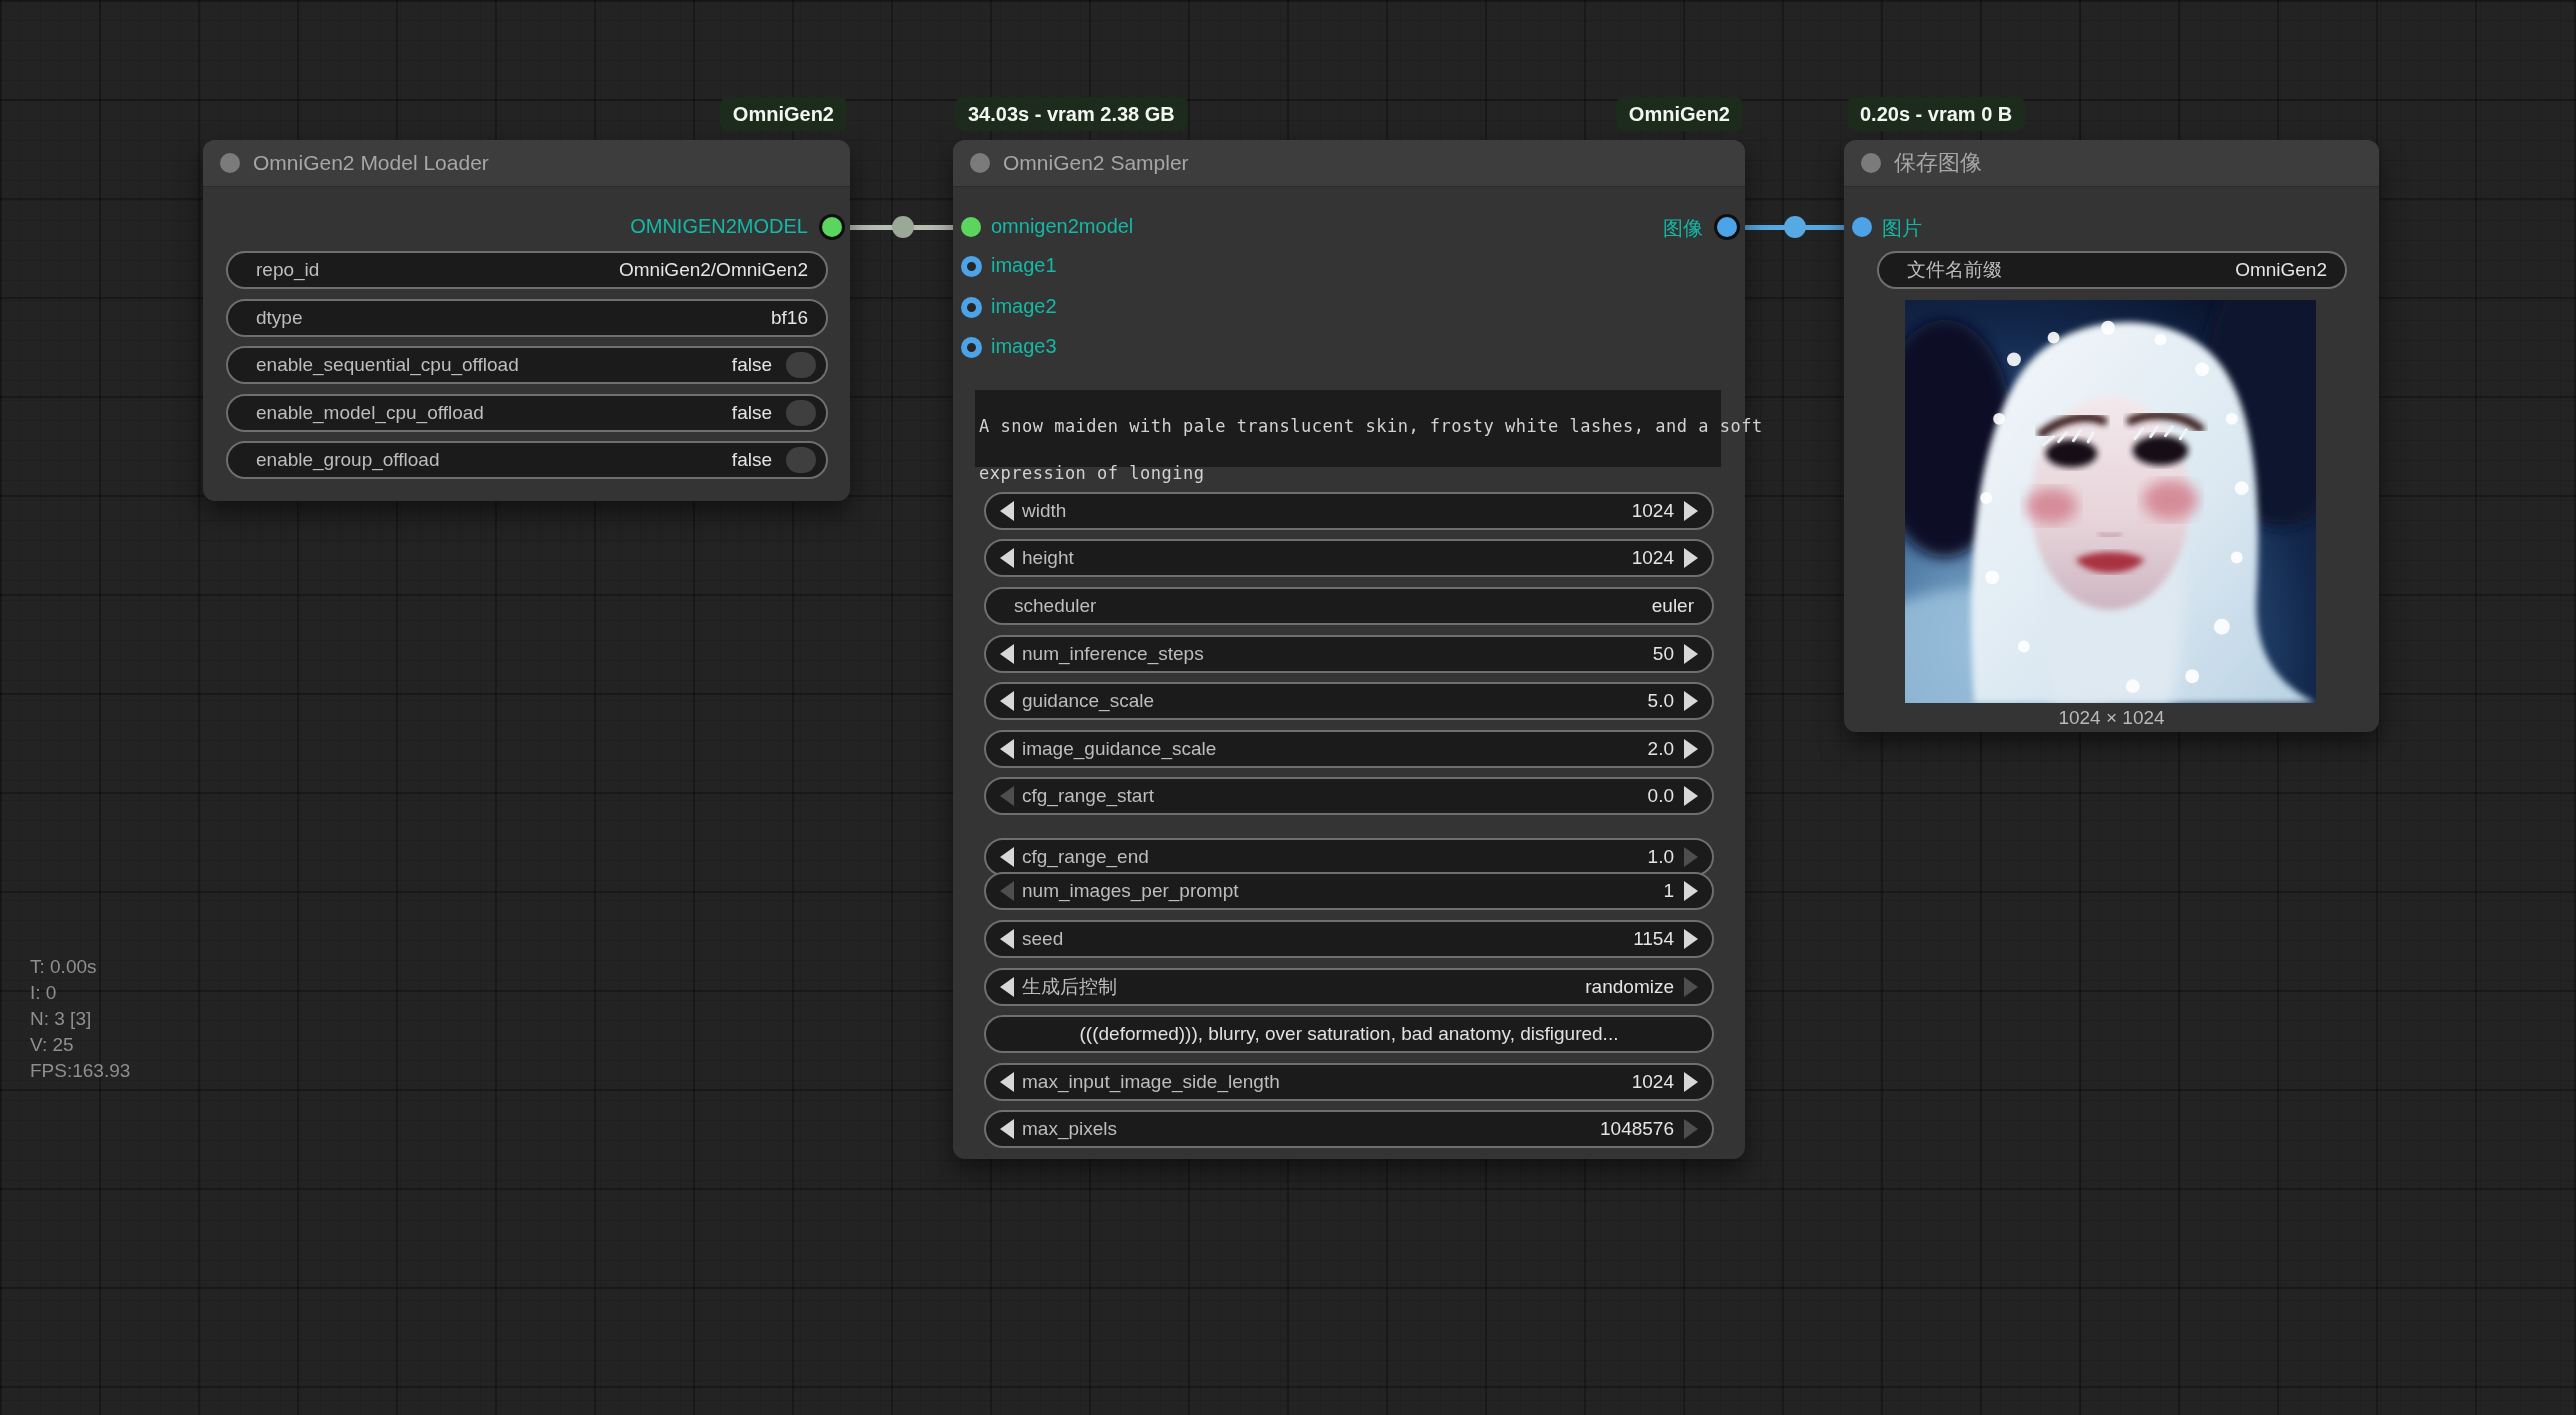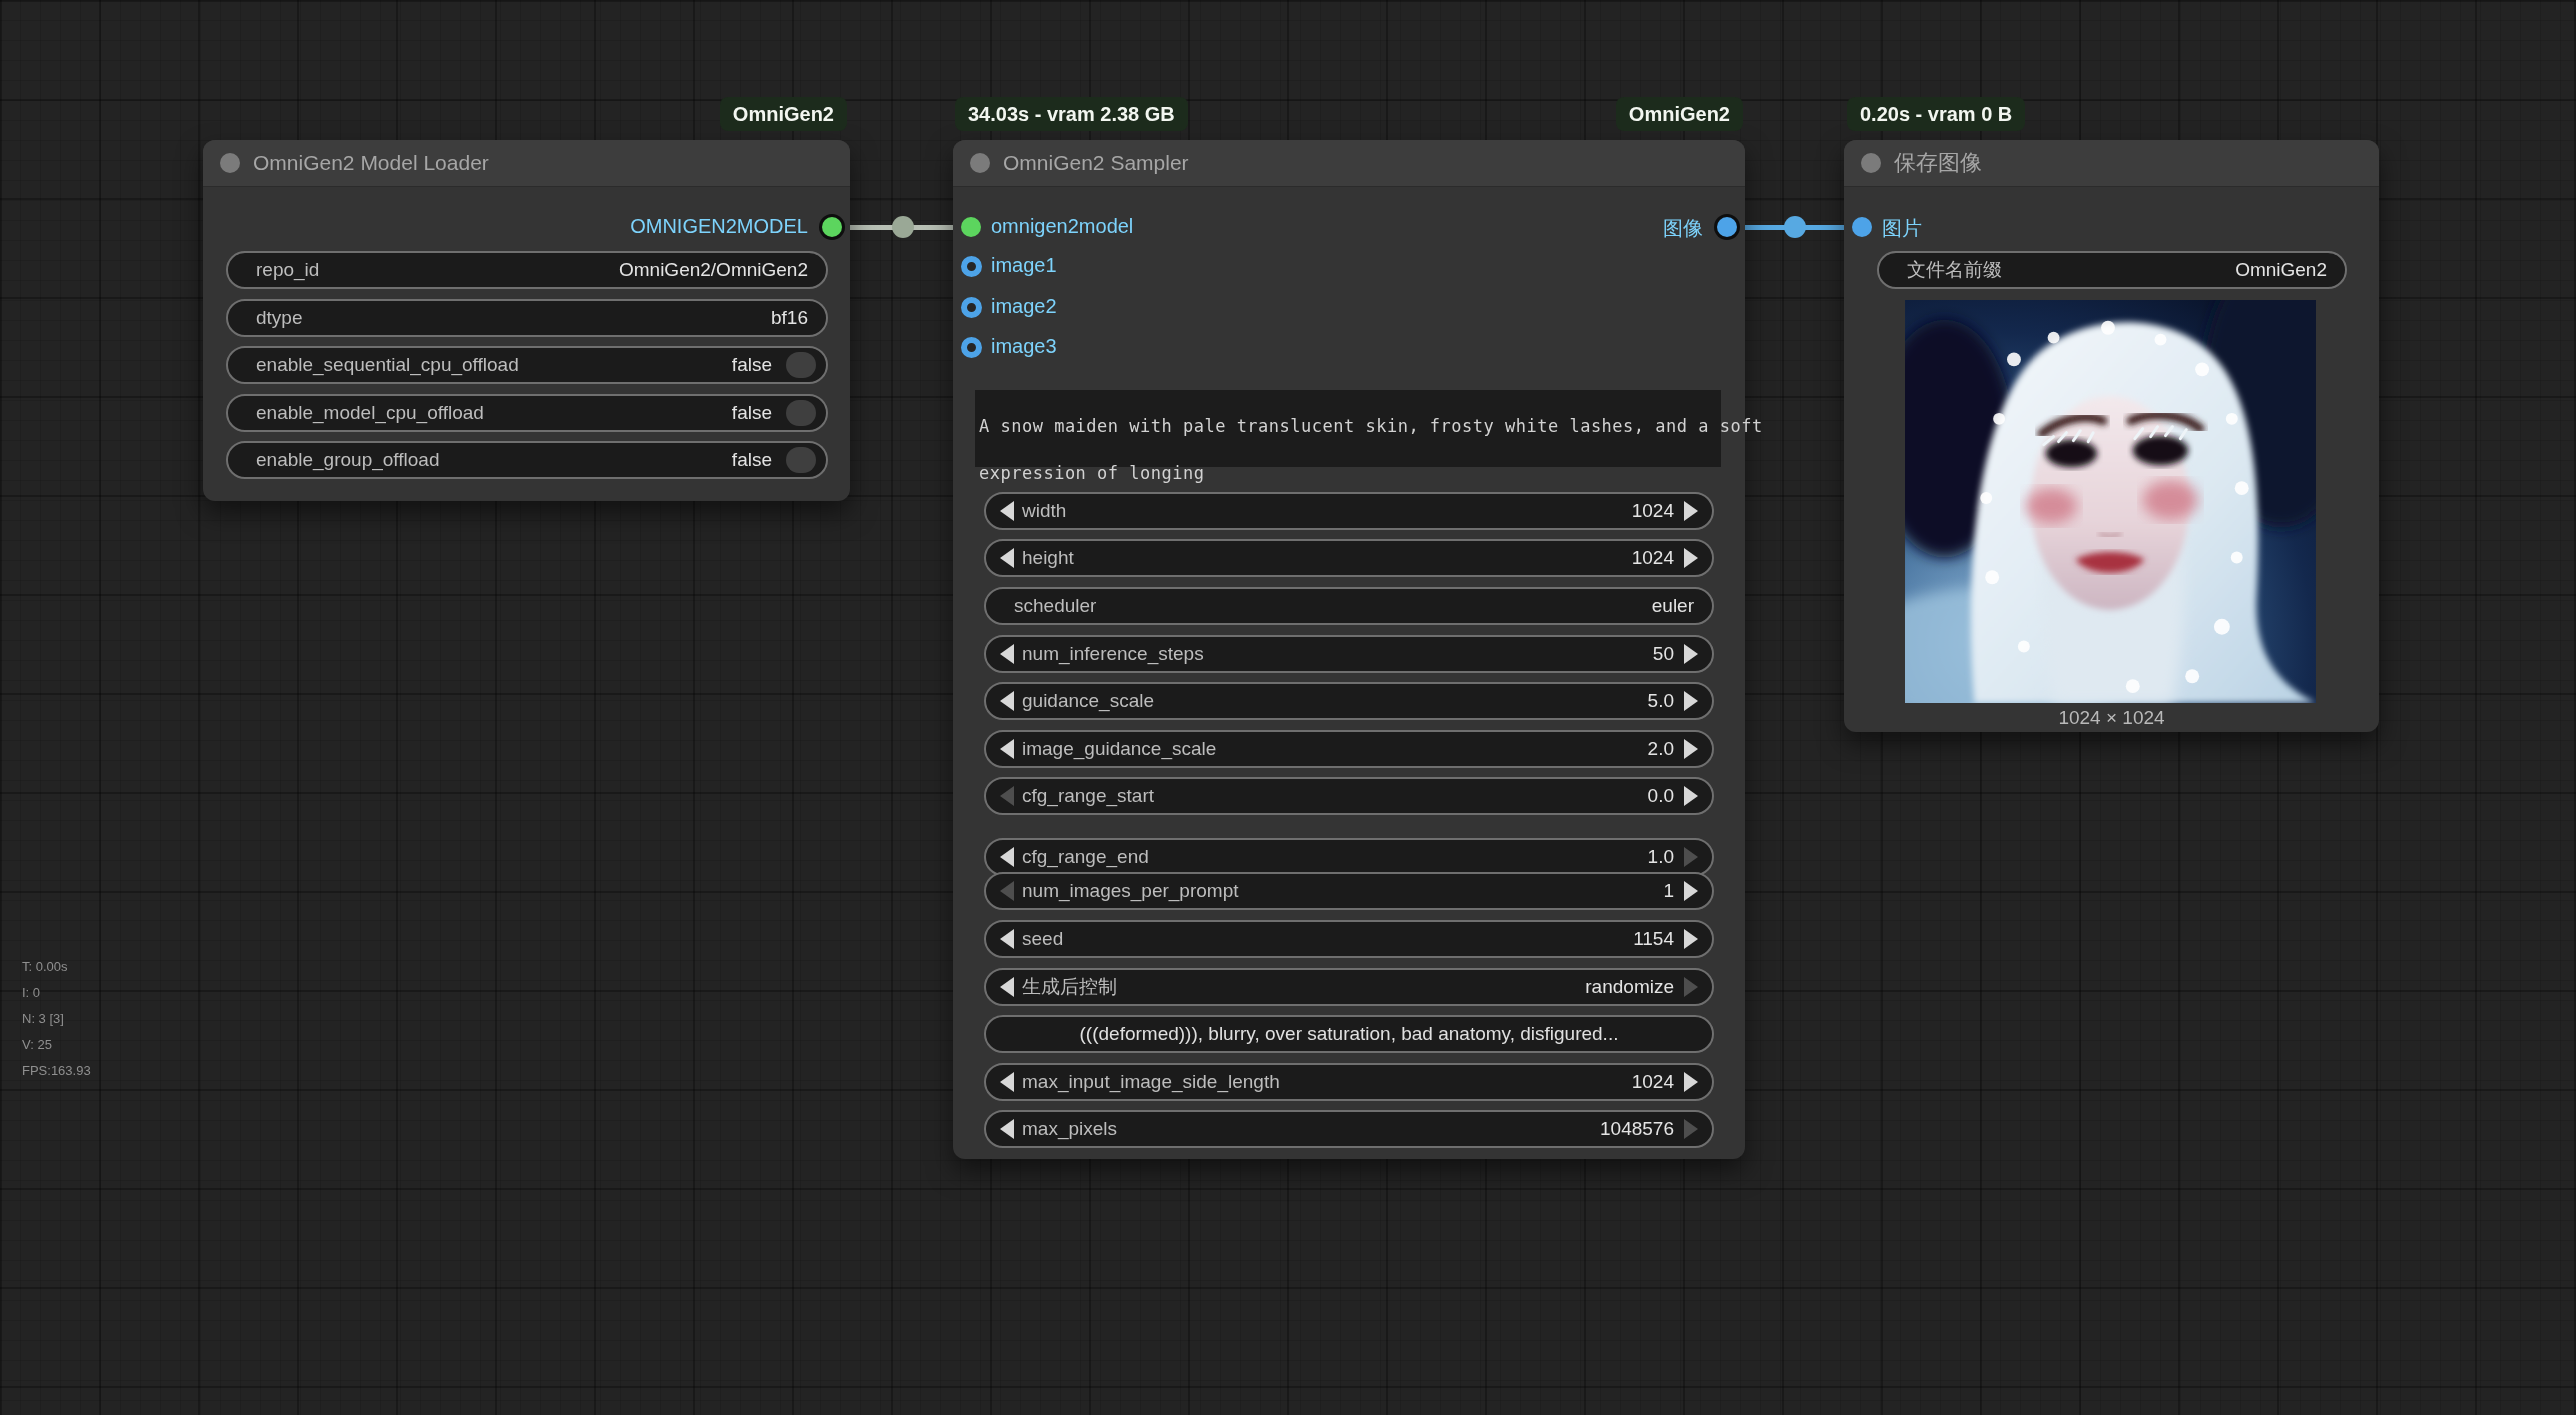--- a/index.html
+++ b/index.html
@@ -34,21 +34,21 @@
     position:absolute;top:-43px;height:34px;line-height:34px;padding:0 13px;
     background:#1c2b1c;border-radius:8px;color:#f2f6f0;font-size:20px;font-weight:600;
     white-space:nowrap;
   }
   .port-dot{position:absolute;width:20px;height:20px;border-radius:50%;}
   .dot-green{background:#5cd55e;}
   .dot-green-out{background:#5cd55e;box-shadow:0 0 0 3px #0e0e0e;}
   .dot-blue{background:#4da3e8;}
   .dot-blue-out{background:#4da3e8;box-shadow:0 0 0 3px #0e0e0e;}
   .dot-blue-donut{width:9px;height:9px;border:6px solid #4da3e8;background:#262626;}
-  .port-label{position:absolute;font-size:20px;color:#7dd3fc;white-space:nowrap;}
+  .port-label{position:absolute;font-size:20px;color:#14b8a6;white-space:nowrap;}
   .widget{
     position:absolute;height:38px;background:#1b1b1b;border:2px solid #6f6f6f;
     border-radius:21px;display:flex;align-items:center;box-sizing:border-box;
     padding:0 14px;font-size:19px;
   }
   .w-label{color:#bdbdbd;white-space:nowrap;margin-left:8px;}
   .w-value{color:#e4e4e4;margin-left:auto;white-space:nowrap;margin-right:8px;}
   .w-value.no-arr{margin-right:4px;}
   .tri-l{width:0;height:0;border-top:10px solid transparent;border-bottom:10px solid transparent;border-right:14px solid #d8d8d8;flex:none;}
   .tri-r{width:0;height:0;border-top:10px solid transparent;border-bottom:10px solid transparent;border-left:14px solid #d8d8d8;flex:none;margin-left:2px;}
@@ -57,21 +57,21 @@
   .knob{flex:none;width:30px;height:26px;border-radius:13px;background:#3f3f3f;margin-left:10px;margin-right:-4px;}
   .center-text{justify-content:center;}
   .center-text .w-value{margin:0;color:#e0e0e0;}
   .wire{position:absolute;height:5px;border-radius:3px;}
   .wire-dot{position:absolute;width:22px;height:22px;border-radius:50%;}
   .prompt-box{position:absolute;background:#1c1c1c;}
   .prompt-line{
     position:absolute;font-family:"DejaVu Sans Mono",monospace;font-size:17px;
     color:#d2d2d2;white-space:nowrap;letter-spacing:0.5px;
   }
-  .stats{position:absolute;left:22px;top:954px;font-size:13px;color:#8f8f8f;line-height:26px;}
+  .stats{position:absolute;left:30px;top:954px;font-size:19px;color:#8f8f8f;line-height:26px;}
   .img-caption{position:absolute;width:100%;text-align:center;font-size:19px;color:#b9b9b9;}
   .preview{position:absolute;overflow:hidden;}
 </style>
 </head>
 <body>
 
 <div id="canvas">
 
   <div class="wire" style="left:835px;top:225px;width:137px;background:#b7bfb4;"></div>
   <div class="wire-dot" style="left:892px;top:216px;background:#9aa896;"></div>

